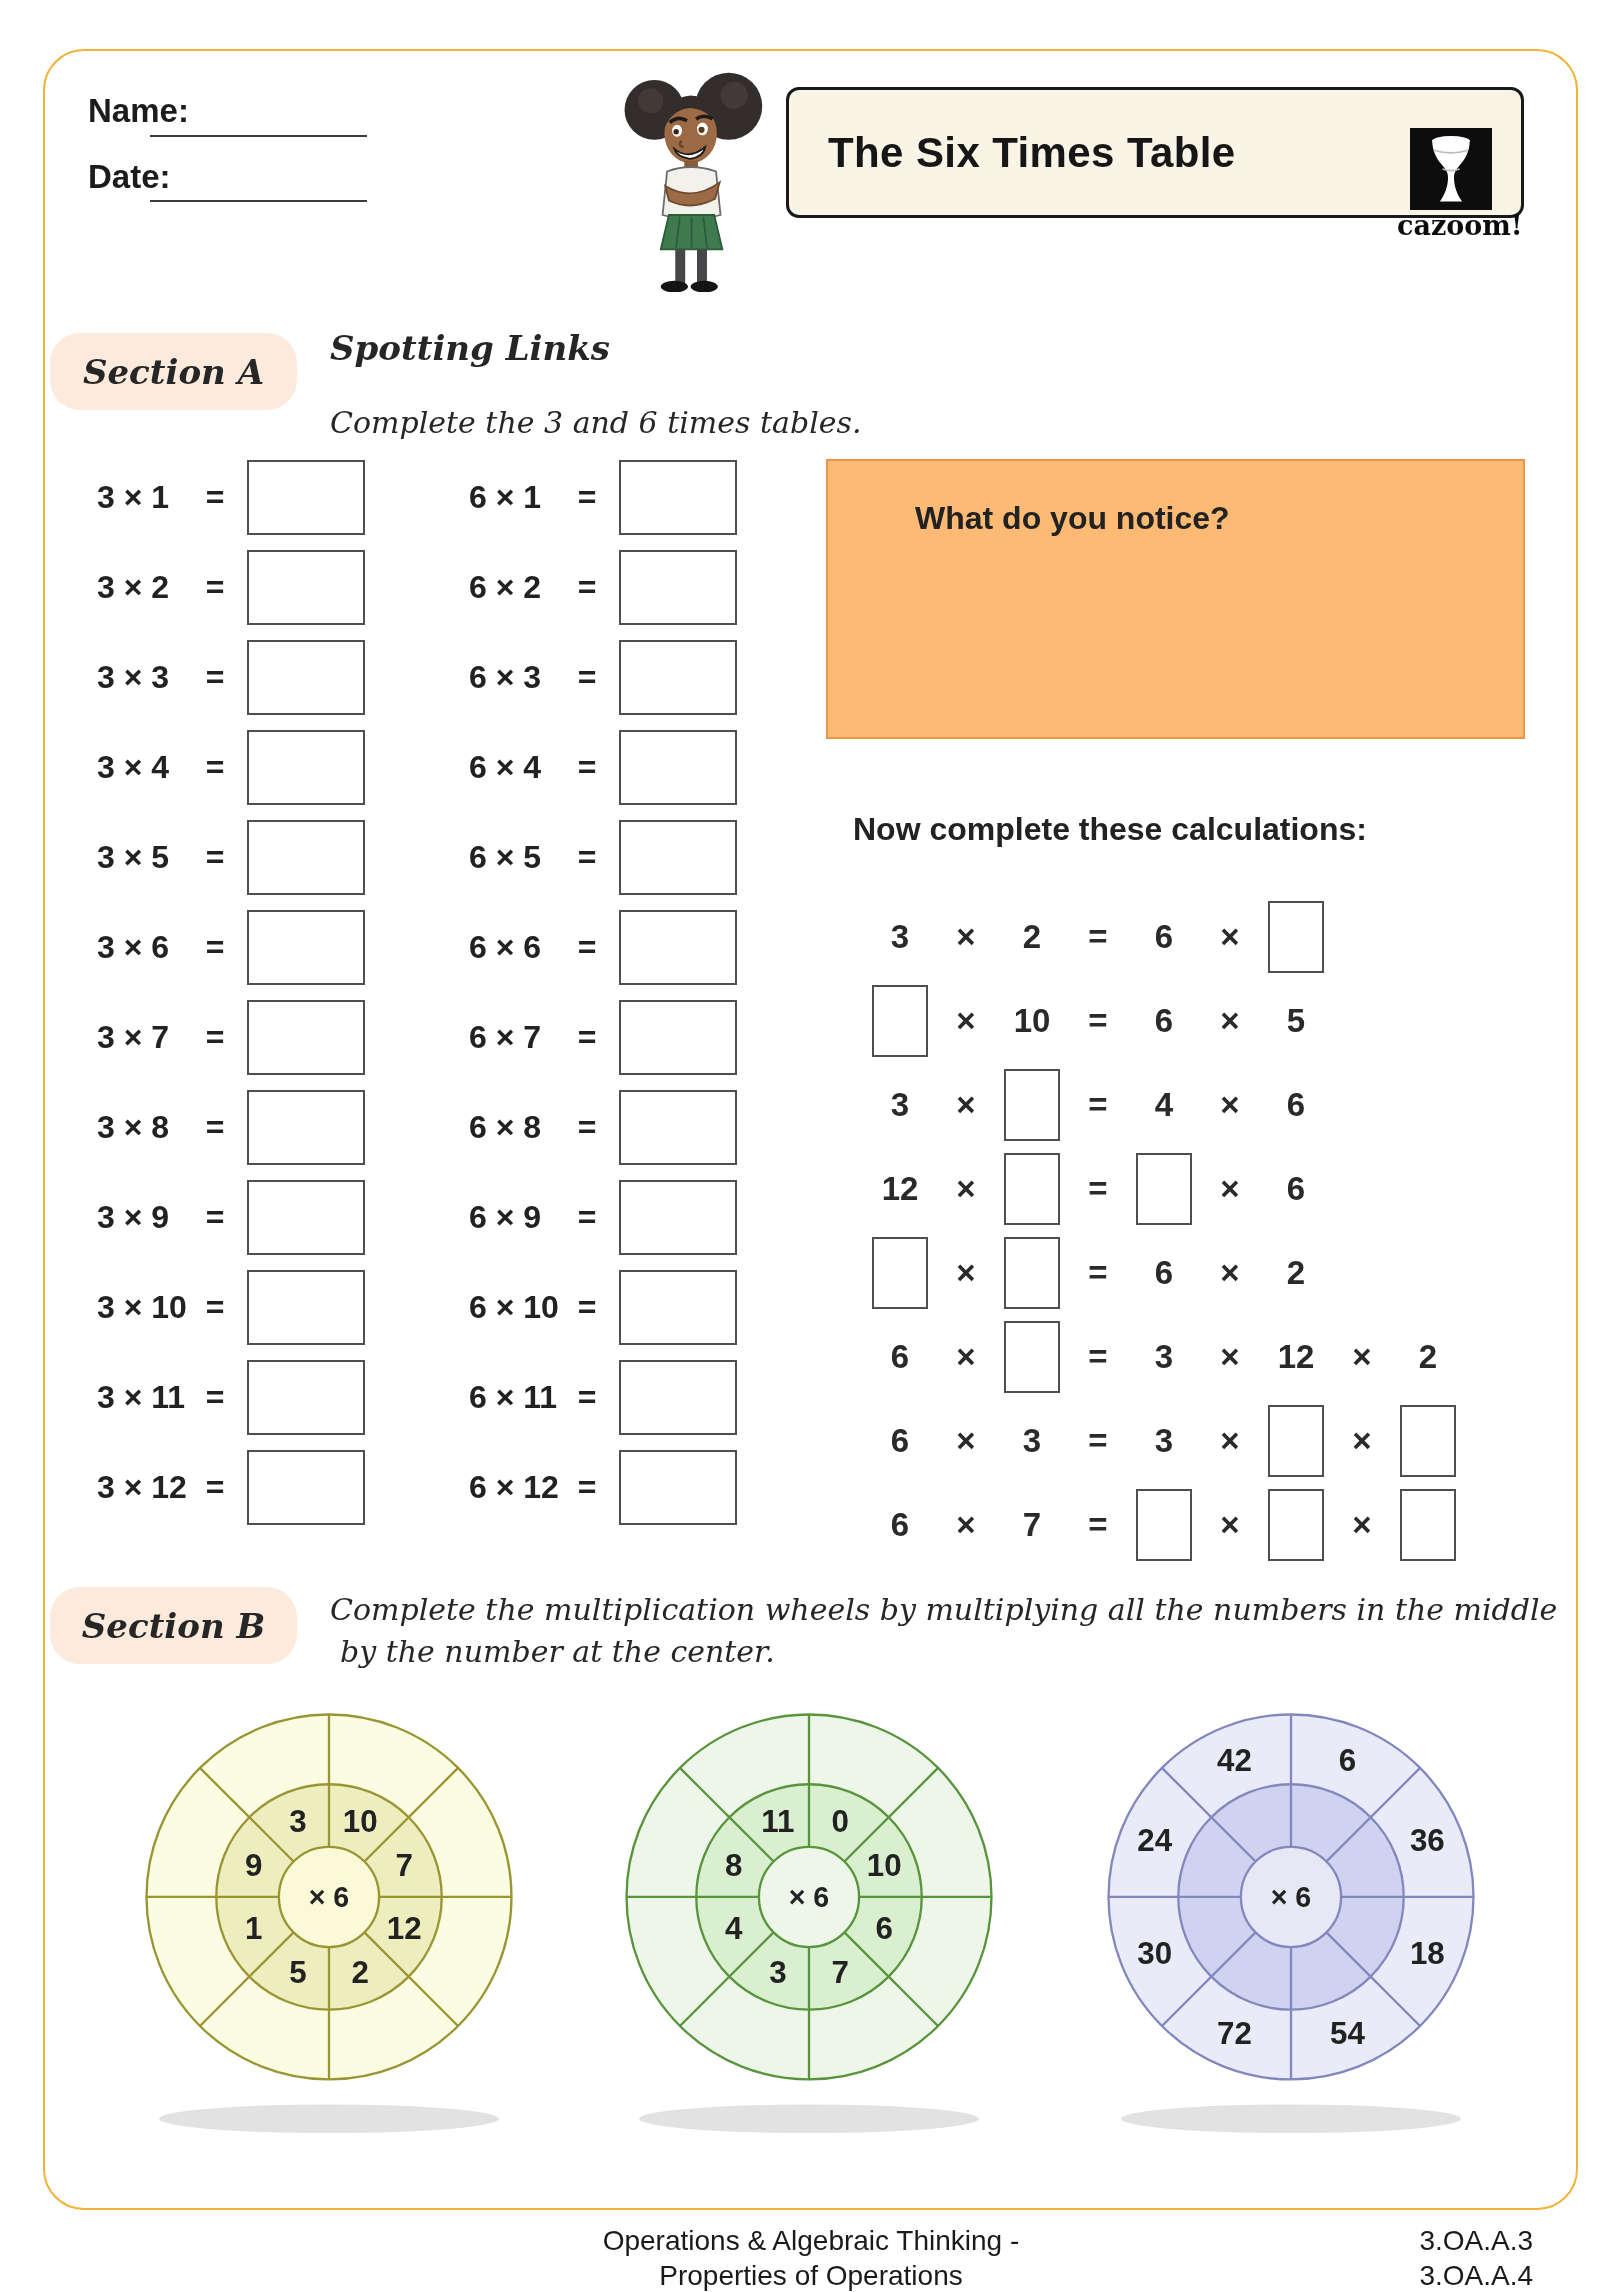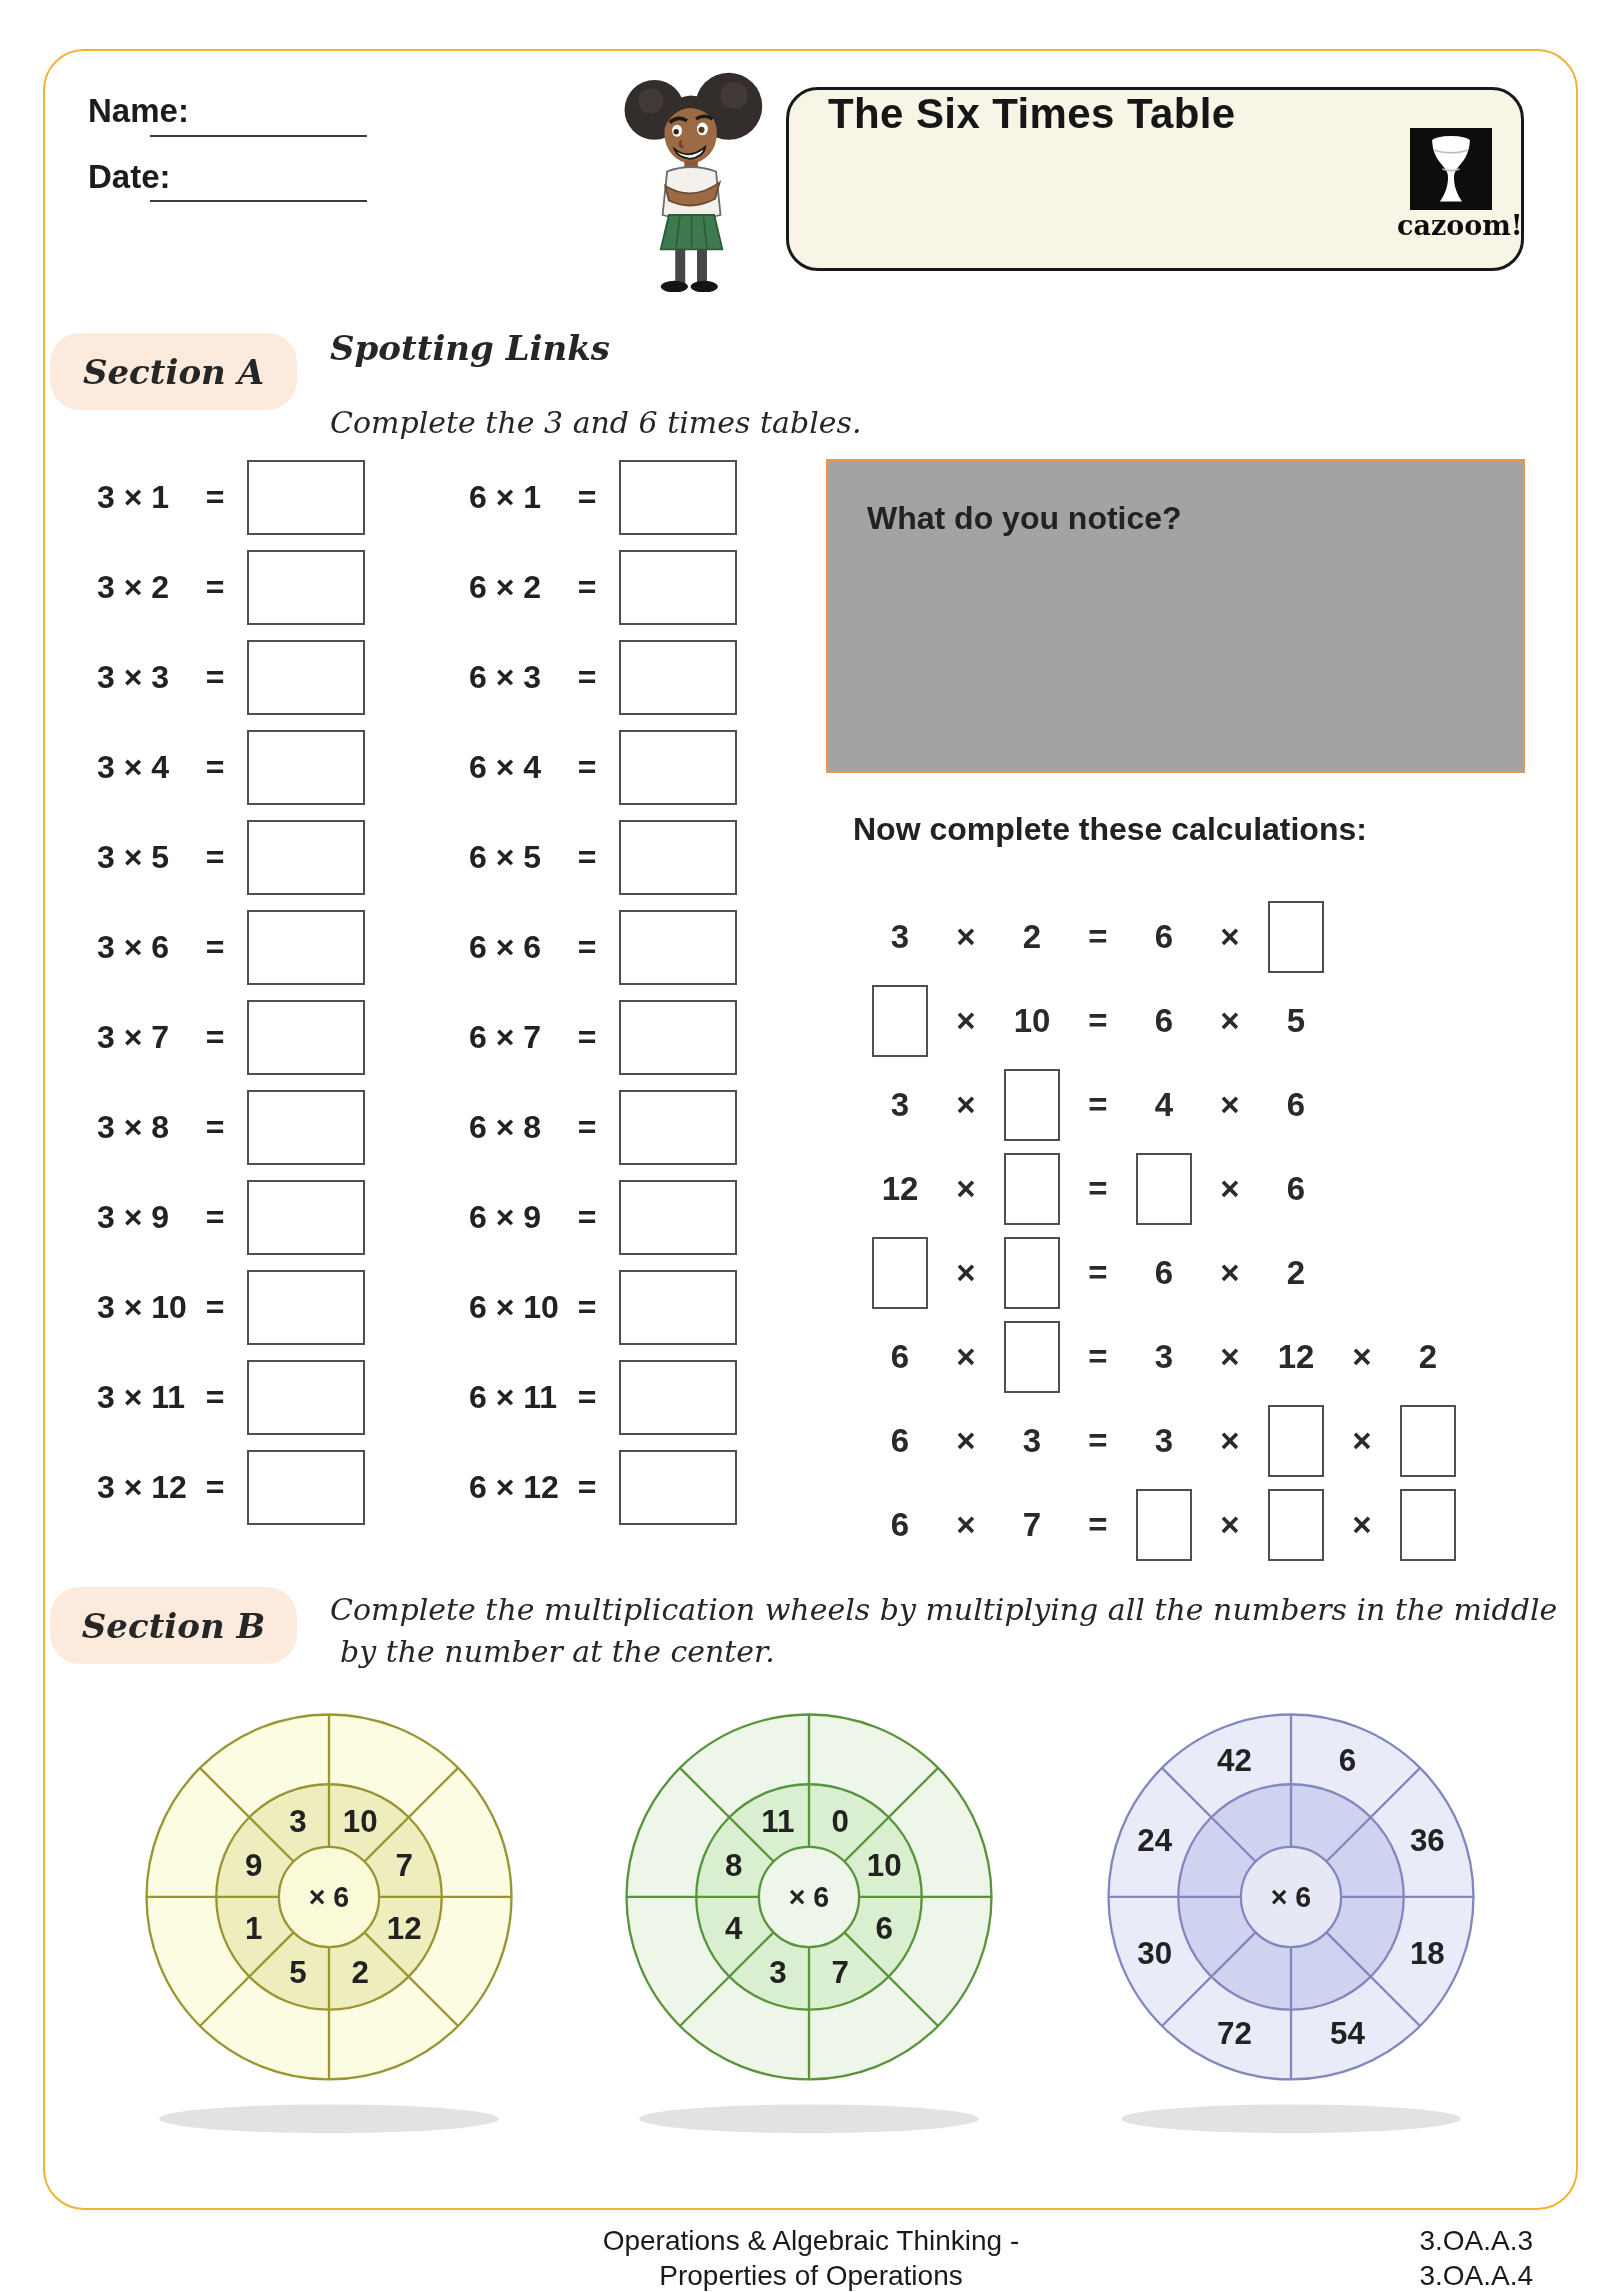--- a/index.html
+++ b/index.html
@@ -5,23 +5,23 @@
   html,body{margin:0;padding:0;background:#ffffff;}
   .sheet{position:relative;width:1622px;height:2293px;background:#ffffff;overflow:hidden;
          font-family:"Liberation Sans",sans-serif;color:#1f1f1f;}
   .frame{position:absolute;left:43px;top:49px;width:1531px;height:2157px;
          border:2.7px solid #f2b137;border-radius:41px;}
   .abs{position:absolute;}
 
   
   .hdr-label{font-size:33px;font-weight:bold;color:#1c1c1c;}
   .write-line{border-bottom:2.7px solid #3c3c3c;height:0;}
-  .title-box{left:786px;top:87px;width:738px;height:184px;background:#f8f4e6;
-             border:3.6px solid #191919;border-radius:32px;box-sizing:border-box;
-             display:flex;}
+  .title-box{left:786px;top:87px;width:738px;height:131px;background:#f8f4e6;
+             border:3.6px solid #191919;border-radius:13px;box-sizing:border-box;
+             display:flex;align-items:center;}
   .title-text{font-size:42px;font-weight:bold;color:#161616;padding-left:39px;letter-spacing:0.4px;}
   .logo{right:121px;top:128px;width:107px;text-align:center;}
   .logo-square{width:82px;height:82px;margin:0 auto;background:#0d0d0d;}
   .logo-text{font-family:"DejaVu Serif",serif;font-weight:bold;font-size:27px;color:#0d0d0d;margin-top:0px;}
 
   
   .badge{left:50px;width:247px;height:77px;background:#fcebdd;border-radius:30px;
          display:flex;align-items:center;justify-content:center;
          font-family:"DejaVu Serif",serif;font-style:italic;font-weight:bold;
          font-size:34px;color:#262626;}
@@ -30,21 +30,21 @@
 
   
   .tt-col{position:absolute;top:452px;display:flex;flex-direction:column;}
   #tt-col-0{left:97px;} #tt-col-1{left:469px;}
   .tt-row{height:90px;display:flex;align-items:center;}
   .tt-label{width:100px;font-size:32px;font-weight:bold;color:#222;}
   .tt-eq{width:36px;text-align:center;font-size:32px;font-weight:bold;color:#222;}
   .tt-box{width:118px;height:75px;border:2.2px solid #4f4f4f;background:#fff;margin-left:14.3px;box-sizing:border-box;}
 
   
-  .notice-box{left:826px;top:459px;width:699px;height:314px;border:2.7px solid #e8984a;background:#a3a3a3;box-sizing:border-box;}
+  .notice-box{left:826px;top:459px;width:699px;height:280px;border:2.7px solid #e8984a;background:#fdba74;box-sizing:border-box;padding-left:48px;}
   .notice-label{padding:39px 0 0 39px;font-size:32px;font-weight:bold;color:#222;}
 
   .calc-heading{left:853px;top:811px;font-size:32px;font-weight:bold;color:#222;}
   .calc-rows{position:absolute;left:867px;top:895px;}
   .calc-row{display:flex;height:84px;align-items:center;}
   .calc-slot{width:66px;display:flex;justify-content:center;align-items:center;}
   .calc-num{font-size:33px;font-weight:600;color:#2a2a2a;}
   .calc-box{width:56px;height:72px;border:2.2px solid #4f4f4f;background:#fff;box-sizing:border-box;}
 
   

